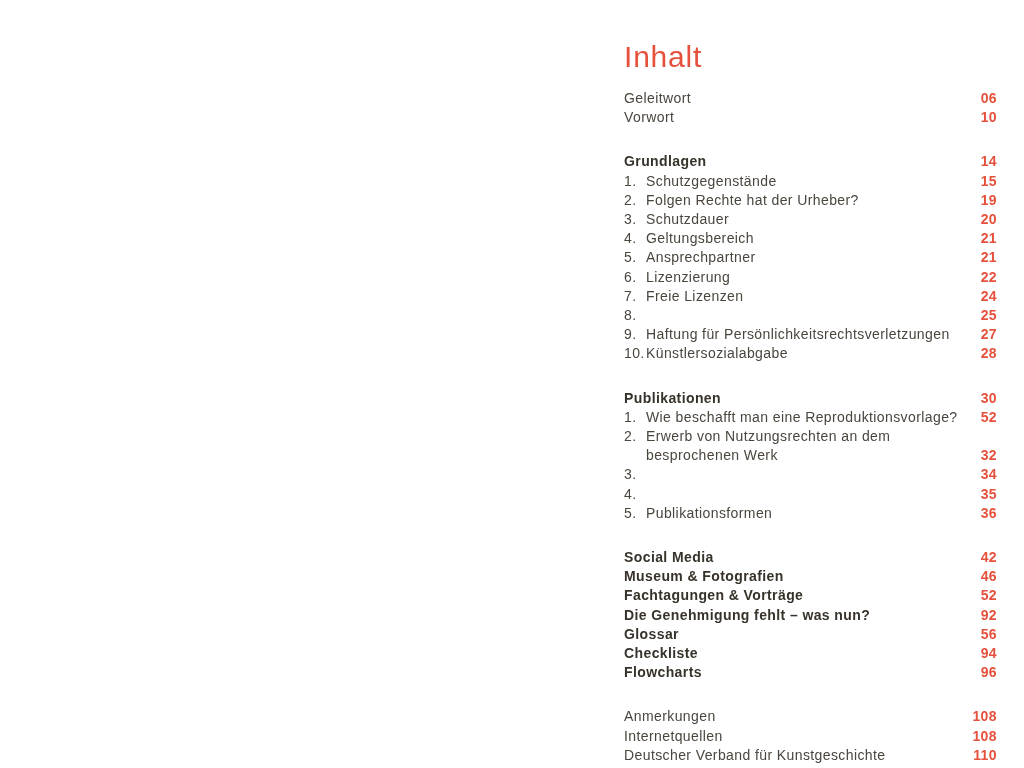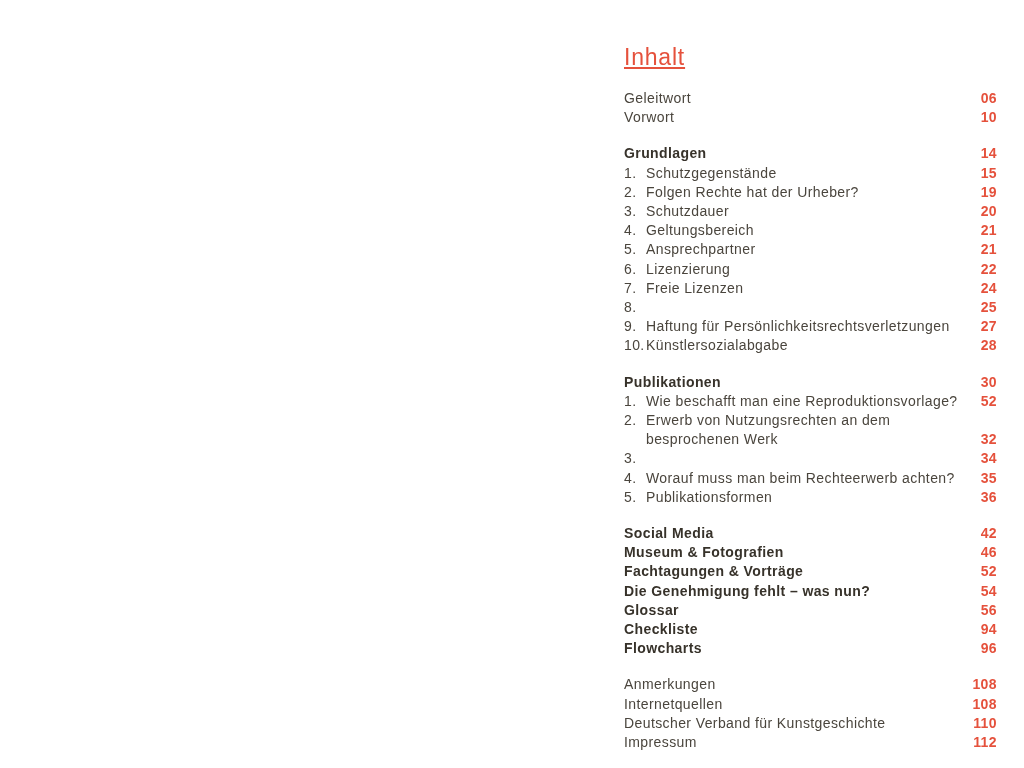--- a/index.html
+++ b/index.html
@@ -23,28 +23,27 @@
     overflow: hidden;
   }
   .content {
     position: absolute;
     left: 624px;
     top: 44px;
     width: 373px;
   }
   .title {
     margin: 0 0 19px 0;
-    font-size: 23px;
+    font-size: 30px;
     line-height: 26px;
     font-weight: normal;
     letter-spacing: 0.8px;
     color: var(--accent);
-    text-decoration: underline;
-  }
-  .toc-group { margin-top: 17px; }
+  }
+  .toc-group { margin-top: 25px; }
   .toc-group:first-child { margin-top: 0; }
   .toc-row {
     display: flex;
     align-items: center;
     font-size: 14px;
     line-height: 19.2px;
     letter-spacing: 0.4px;
     color: var(--text);
   }
   .toc-row.bold {
@@ -155,21 +154,20 @@
             <span class="label">Erwerb von Nutzungsrechten an dem
 besprochenen Werk</span>
             <span class="page-num">32</span>
           </div>
           <div class="toc-row">
             <span class="num">3.</span>
             <span class="page-num">34</span>
           </div>
           <div class="toc-row">
             <span class="num">4.</span>
-            <span class="label">Worauf muss man beim Rechteerwerb achten?</span>
             <span class="page-num">35</span>
           </div>
           <div class="toc-row">
             <span class="num">5.</span>
             <span class="label">Publikationsformen</span>
             <span class="page-num">36</span>
           </div>
         </div>
         <div class="toc-group">
           <div class="toc-row bold">
@@ -179,21 +177,21 @@
           <div class="toc-row bold">
             <span class="label">Museum &amp; Fotografien</span>
             <span class="page-num">46</span>
           </div>
           <div class="toc-row bold">
             <span class="label">Fachtagungen &amp; Vorträge</span>
             <span class="page-num">52</span>
           </div>
           <div class="toc-row bold">
             <span class="label">Die Genehmigung fehlt – was nun?</span>
-            <span class="page-num">54</span>
+            <span class="page-num">92</span>
           </div>
           <div class="toc-row bold">
             <span class="label">Glossar</span>
             <span class="page-num">56</span>
           </div>
           <div class="toc-row bold">
             <span class="label">Checkliste</span>
             <span class="page-num">94</span>
           </div>
           <div class="toc-row bold">

